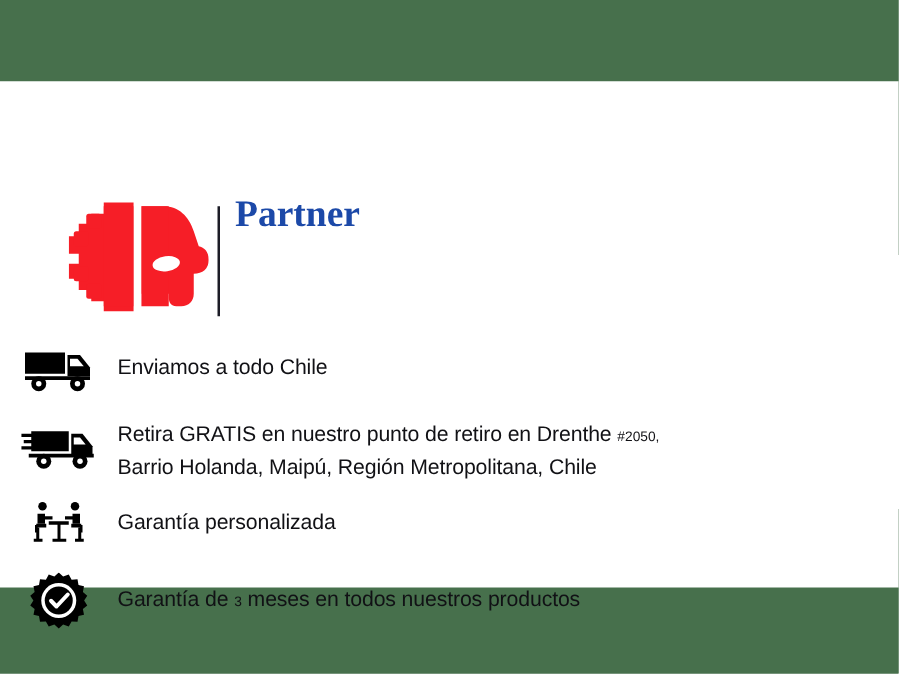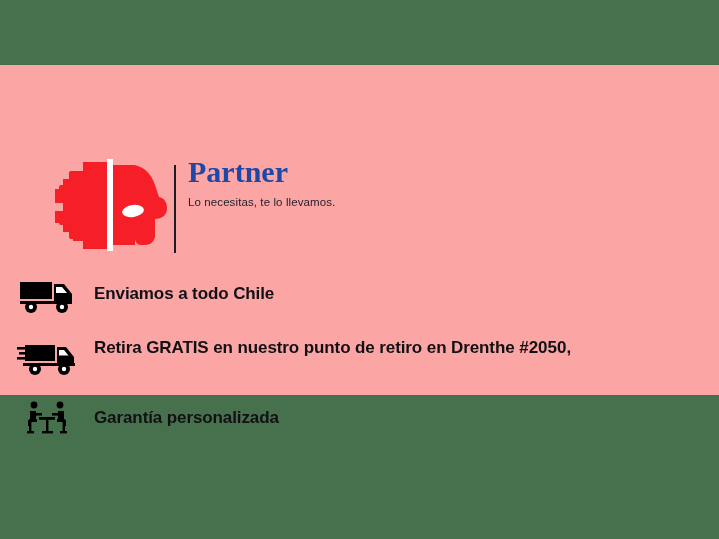--- a/index.html
+++ b/index.html
@@ -14,22 +14,22 @@
     overflow: hidden;
     background: #47704c;
     font-family: "Liberation Sans", sans-serif;
   }
   
   .card {
     position: absolute;
     left: 0;
     top: 65px;
     width: 719px;
-    height: 330px;
-    background: #fca5a5;
+    height: 405px;
+    background: #ffffff;
   }
   .band-top {
     position: absolute;
     left: 0; top: 0;
     width: 719px; height: 65px;
     background: #47704c;
   }
   .band-bottom {
     position: absolute;
     left: 0; top: 470px;
@@ -104,30 +104,30 @@
     margin-right: 16px;
     display: flex;
     align-items: center;
     justify-content: center;
     height: 52px;
   }
   .feature .ftext {
     flex: 1 1 auto;
     color: #111115;
     font-family: "Liberation Sans", sans-serif;
-    font-weight: bold;
+    font-weight: normal;
     font-size: 17px;
     line-height: 23px;
     letter-spacing: -0.1px;
     padding-top: 12px;
     max-width: 560px;
   }
   .feature.two-line .ftext { padding-top: 4px; }
   .small-num {
-    font-size: 17px;
+    font-size: 11px;
     letter-spacing: 0px;
   }
   svg { display: block; }
 </style>
 </head>
 <body>
 
 <div id="screen">
 
   <div class="band-top"></div>
@@ -160,21 +160,20 @@
           <ellipse cx="78" cy="52" rx="11" ry="6" fill="#ffffff" transform="rotate(-8 78 52)"></ellipse>
 
           <rect x="52" y="0" width="6" height="92" fill="#ffffff"></rect>
         </svg>
       </div>
 
       <div class="logo-divider"></div>
 
       <div class="logo-text">
         <div class="logo-title">Partner</div>
-        <div class="logo-tagline">Lo necesitas, te lo llevamos.</div>
       </div>
 
     </div>
 
     <div class="features">
 
       <div class="feature">
         <div class="ficon">
           <svg width="58" height="36" viewBox="0 0 58 36" aria-hidden="true">
             <g fill="#000000">
@@ -205,20 +204,21 @@
               <circle cx="18" cy="30" r="6"></circle>
               <circle cx="47" cy="30" r="6"></circle>
             </g>
             <circle cx="18" cy="30" r="2.2" fill="#ffffff"></circle>
             <circle cx="47" cy="30" r="2.2" fill="#ffffff"></circle>
             <path d="M42 11 h5 l4.5 5.5 h-9.5 z" fill="#ffffff"></path>
           </svg>
         </div>
         <div class="ftext">
           <span>Retira GRATIS en nuestro punto de retiro en Drenthe </span><span class="small-num">#2050,</span><br>
+          <span>Barrio Holanda, Maipú, Región Metropolitana, Chile</span>
         </div>
       </div>
 
       <div class="feature">
         <div class="ficon">
           <svg width="50" height="40" viewBox="0 0 50 40" aria-hidden="true">
             <g fill="#000000">
 
               <circle cx="12" cy="5" r="3.4"></circle>
               <path d="M8 11 h6 v8 h-6 z"></path>
@@ -238,17 +238,38 @@
 
               <rect x="17" y="17" width="16" height="2.8"></rect>
               <rect x="24" y="19" width="2.4" height="13"></rect>
               <rect x="20" y="31" width="11" height="2.4"></rect>
             </g>
           </svg>
         </div>
         <div class="ftext">Garantía personalizada</div>
       </div>
 
+      <div class="feature">
+        <div class="ficon">
+          <svg width="48" height="48" viewBox="0 0 48 48" aria-hidden="true">
+            <g fill="#000000">
+              <path d="M24 0
+                       L27.5 3.2 L32 1.6 L34.3 5.7 L39 5.4 L39.8 10 L44.2 11 L43.3 15.6
+                       L46.8 18.5 L44.3 22.4 L46.8 26.3 L43.3 29.2 L44.2 33.8 L39.8 34.8
+                       L39 39.4 L34.3 39.1 L32 43.2 L27.5 41.6 L24 44.8 L20.5 41.6
+                       L16 43.2 L13.7 39.1 L9 39.4 L8.2 34.8 L3.8 33.8 L4.7 29.2
+                       L1.2 26.3 L3.7 22.4 L1.2 18.5 L4.7 15.6 L3.8 11 L8.2 10
+                       L9 5.4 L13.7 5.7 L16 1.6 L20.5 3.2 Z"></path>
+            </g>
+            <circle cx="24" cy="22.4" r="14" fill="#ffffff"></circle>
+            <circle cx="24" cy="22.4" r="11.2" fill="#000000"></circle>
+            <path d="M17.8 22.6 l4.4 4.6 l9.0 -9.6" stroke="#ffffff" stroke-width="3.2" fill="none" stroke-linecap="round" stroke-linejoin="round"></path>
+          </svg>
+        </div>
+        <div class="ftext">
+          <span>Garantía de </span><span class="small-num">3</span><span> meses en todos nuestros productos</span>
+        </div>
+      </div>
 
     </div>
 
   </div>
 </div>
 
 </body></html>

